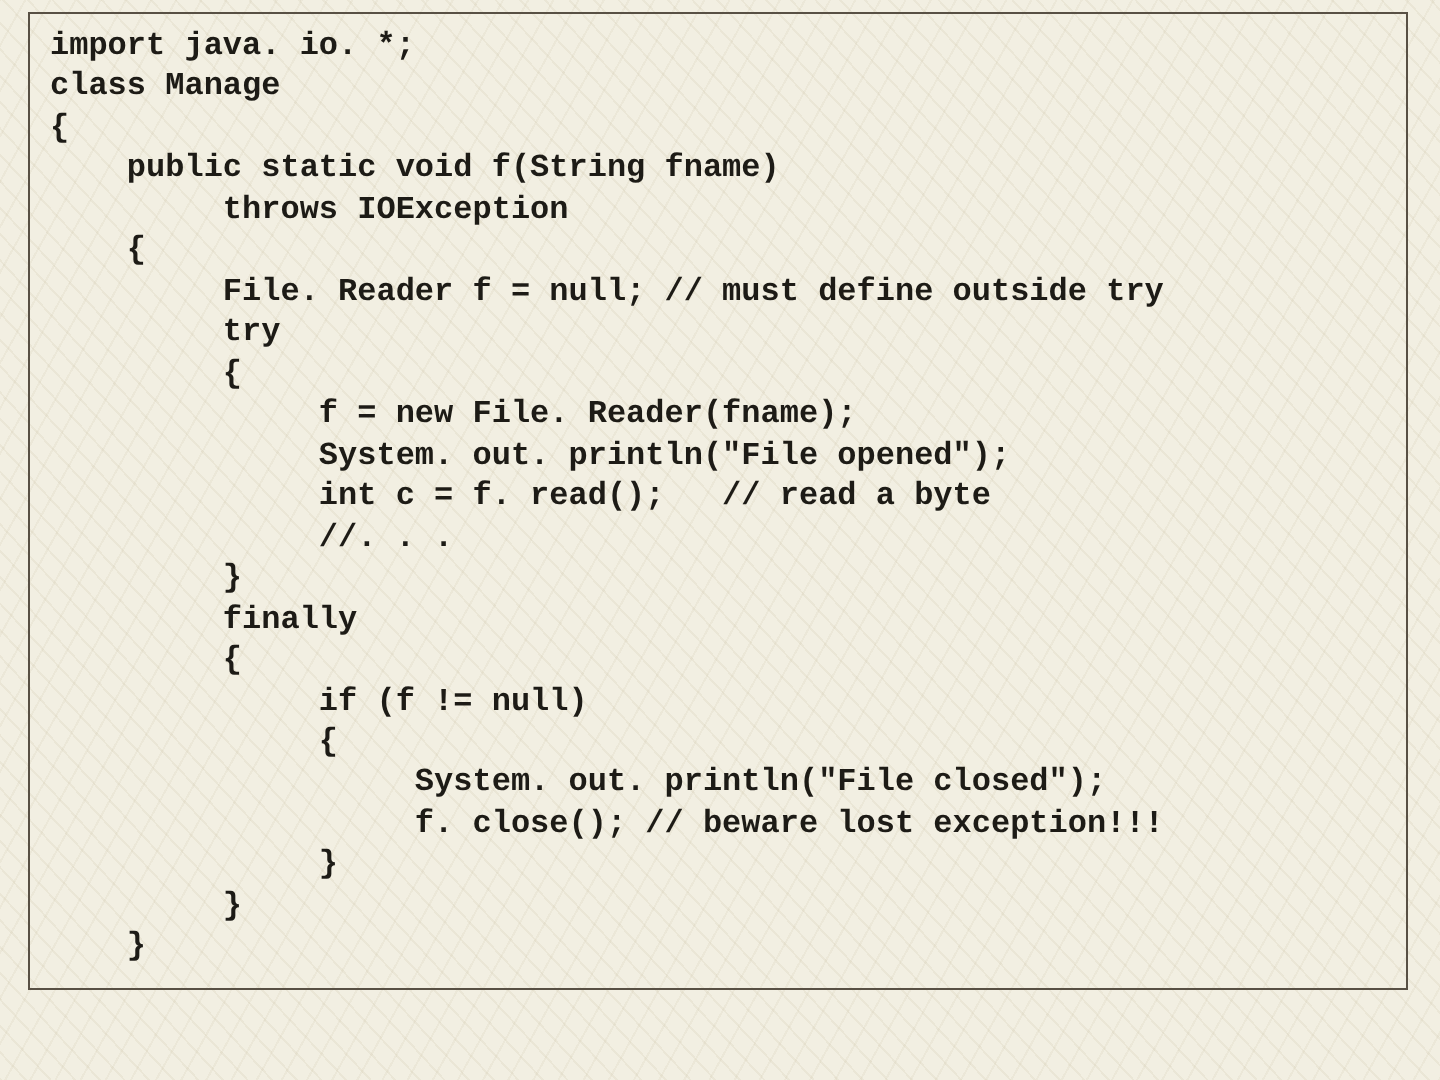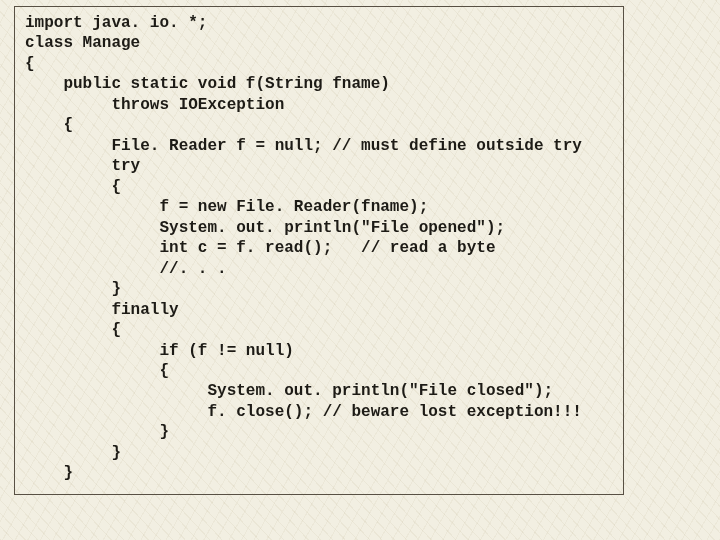--- a/index.html
+++ b/index.html
@@ -20,21 +20,21 @@
       repeating-linear-gradient(-61deg,
         rgba(200,190,160,0.15) 0px,
         rgba(200,190,160,0.15) 1px,
         transparent 1px,
         transparent 11px);
   }
   .code-card {
     position: absolute;
     left: 14px;
     top: 6px;
-    width: 610px;
+    width: 690px;
     border: 1px solid #585044;
     background: transparent;
     padding: 6px 10px 10px 10px;
     box-sizing: border-box;
   }
   pre {
     margin: 0;
     font-family: "Courier New", Courier, monospace;
     font-weight: bold;
     font-size: 16px;

